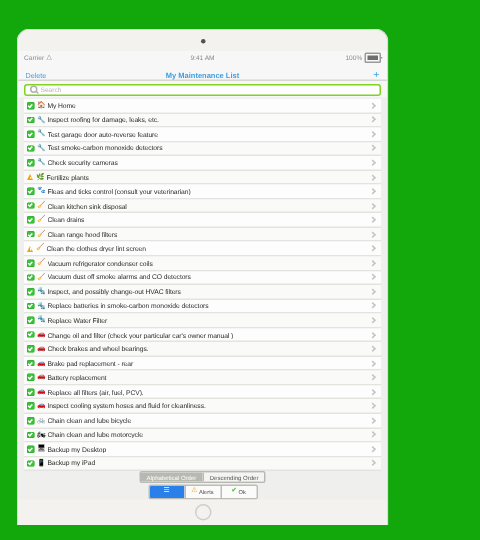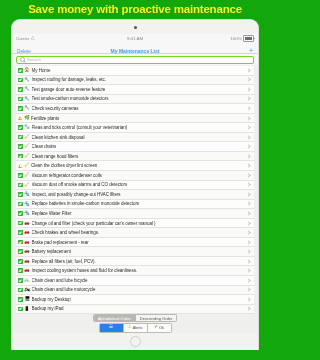--- a/index.html
+++ b/index.html
@@ -242,23 +242,20 @@
     width:9px;height:9px;border-radius:50%;
     border:.8px solid #cfcec9;
     background:#f3f2ef;
   }
 </style>
 </head>
 <body>
 
 <div class="screen">
 
-  <div class="banner">
-    <div class="banner-text">Save money with proactive maintenance</div>
-  </div>
 
   <div class="device">
 
     <div class="bezel-top">
       <div class="camera"></div>
     </div>
 
     <div class="statusbar">
       <div class="sb-left">
         <span>Carrier</span>

